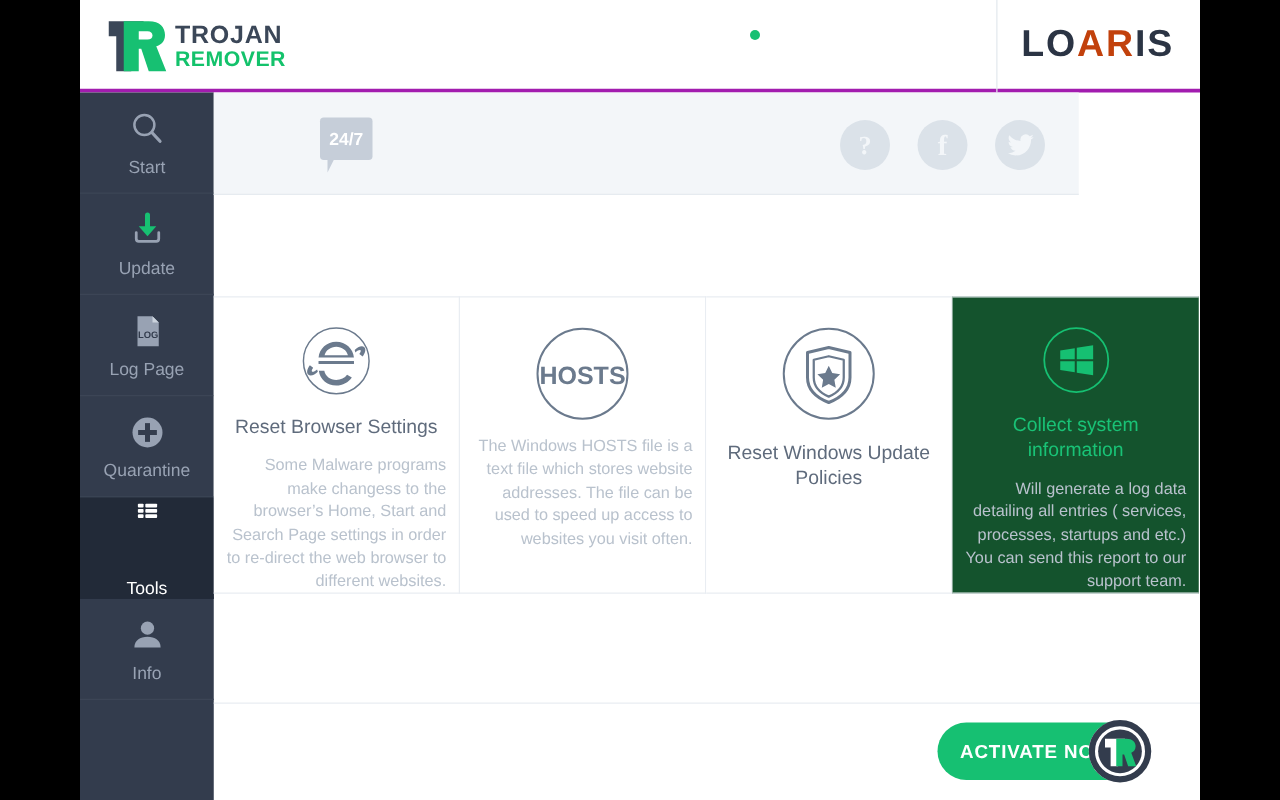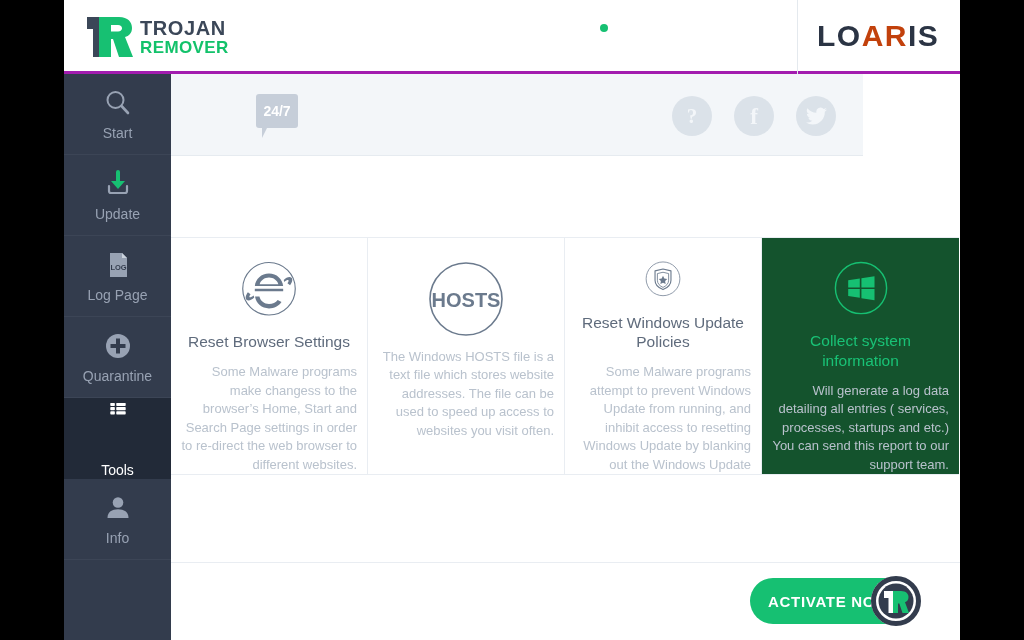--- a/index.html
+++ b/index.html
@@ -311,21 +311,20 @@
     </div>
 
     <div class="card">
       <svg class="card-icon" viewBox="0 0 76 76">
         <circle cx="38" cy="38" r="36" fill="none" stroke="#6b7a8d" stroke-width="1.6"></circle>
         <path d="M38 17 L55 21 V41 C55 51 47 57.5 38 61 C29 57.5 21 51 21 41 V21 Z" fill="none" stroke="#6b7a8d" stroke-width="2.4" stroke-linejoin="round"></path>
         <path d="M38 24 L50 26.8 V41 C50 48.5 44.5 53.5 38 56.3 C31.5 53.5 26 48.5 26 41 V26.8 Z" fill="none" stroke="#6b7a8d" stroke-width="1.8" stroke-linejoin="round"></path>
         <path d="M38 31.5 l2.8 5.9 l6.3 0.9 l-4.6 4.5 l1.1 6.4 l-5.6 -3 l-5.6 3 l1.1 -6.4 l-4.6 -4.5 l6.3 -0.9 Z" fill="#6b7a8d"></path>
       </svg>
       <div class="card-title">Reset Windows Update Policies</div>
-      <div class="card-desc">Some Malware programs attempt to prevent Windows Update from running, and inhibit access to resetting Windows Update by blanking out the Windows Update</div>
     </div>
 
     <div class="card highlight">
       <svg class="card-icon" viewBox="0 0 76 76">
         <circle cx="38" cy="38" r="36" fill="none" stroke="#16c072" stroke-width="2"></circle>
         <path d="M20 27.2 L36.3 24.7 V37.2 H20 Z" fill="#16c072"></path>
         <path d="M38.6 24.3 L57 21.5 V37.2 H38.6 Z" fill="#16c072"></path>
         <path d="M20 39.4 H36.3 V51.8 L20 49.3 Z" fill="#16c072"></path>
         <path d="M38.6 39.4 H57 V55 L38.6 52.2 Z" fill="#16c072"></path>
       </svg>

